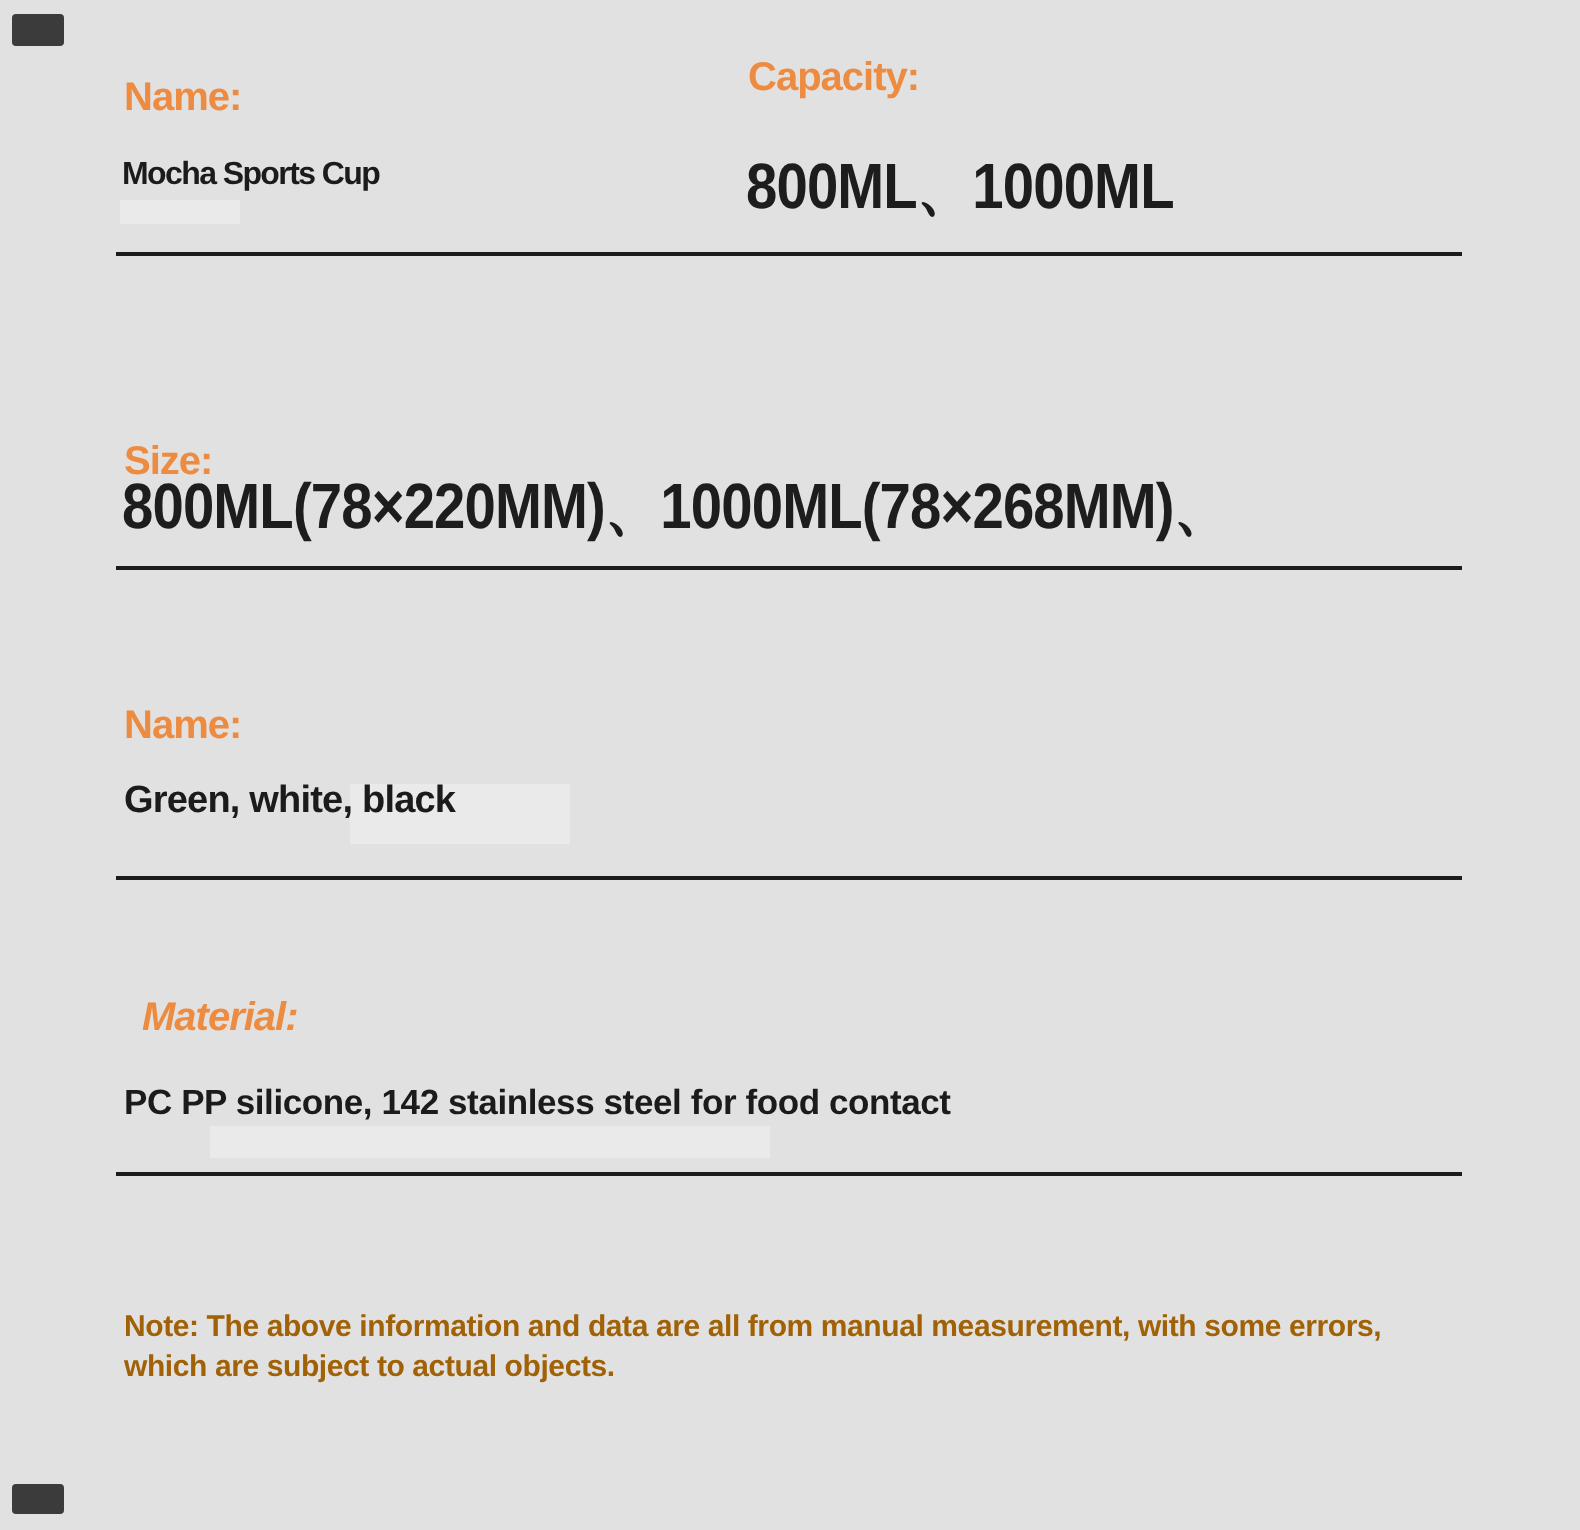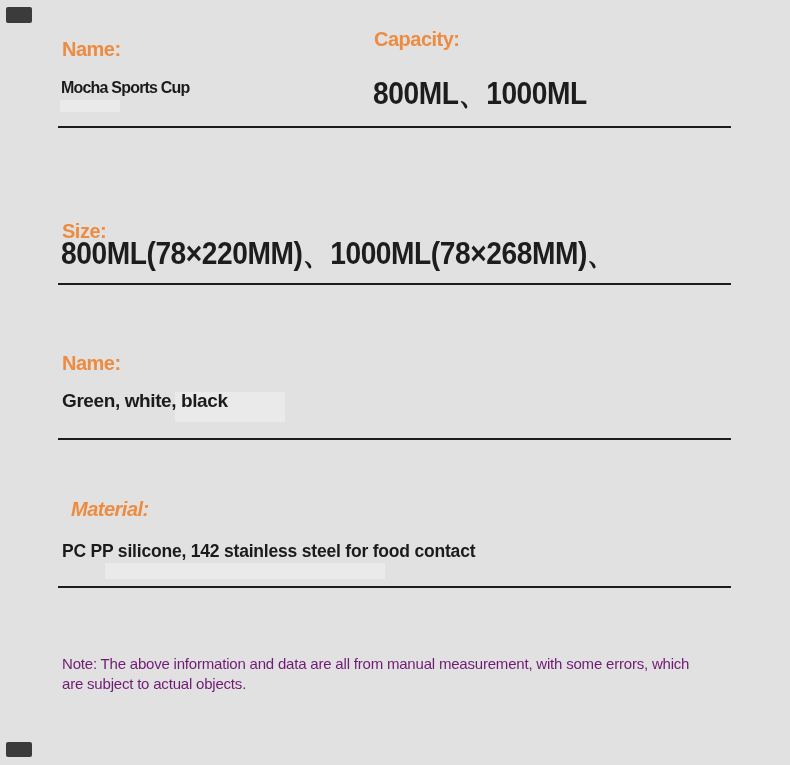--- a/index.html
+++ b/index.html
@@ -43,24 +43,24 @@
     width: 673px;
     height: 2px;
     background: #1c1c1c;
   }
   .note {
     position: absolute;
     left: 62px;
     top: 654px;
     width: 635px;
     font-size: 15px;
-    font-weight: normal;
+    font-weight: bold;
     letter-spacing: -0.2px;
     line-height: 20px;
-    color: #701a75;
+    color: #a16207;
     white-space: normal;
   }
   .corner-mark {
     position: absolute;
     width: 26px;
     height: 16px;
     background: #3b3b3b;
     border-radius: 2px;
   }
   .patch {

